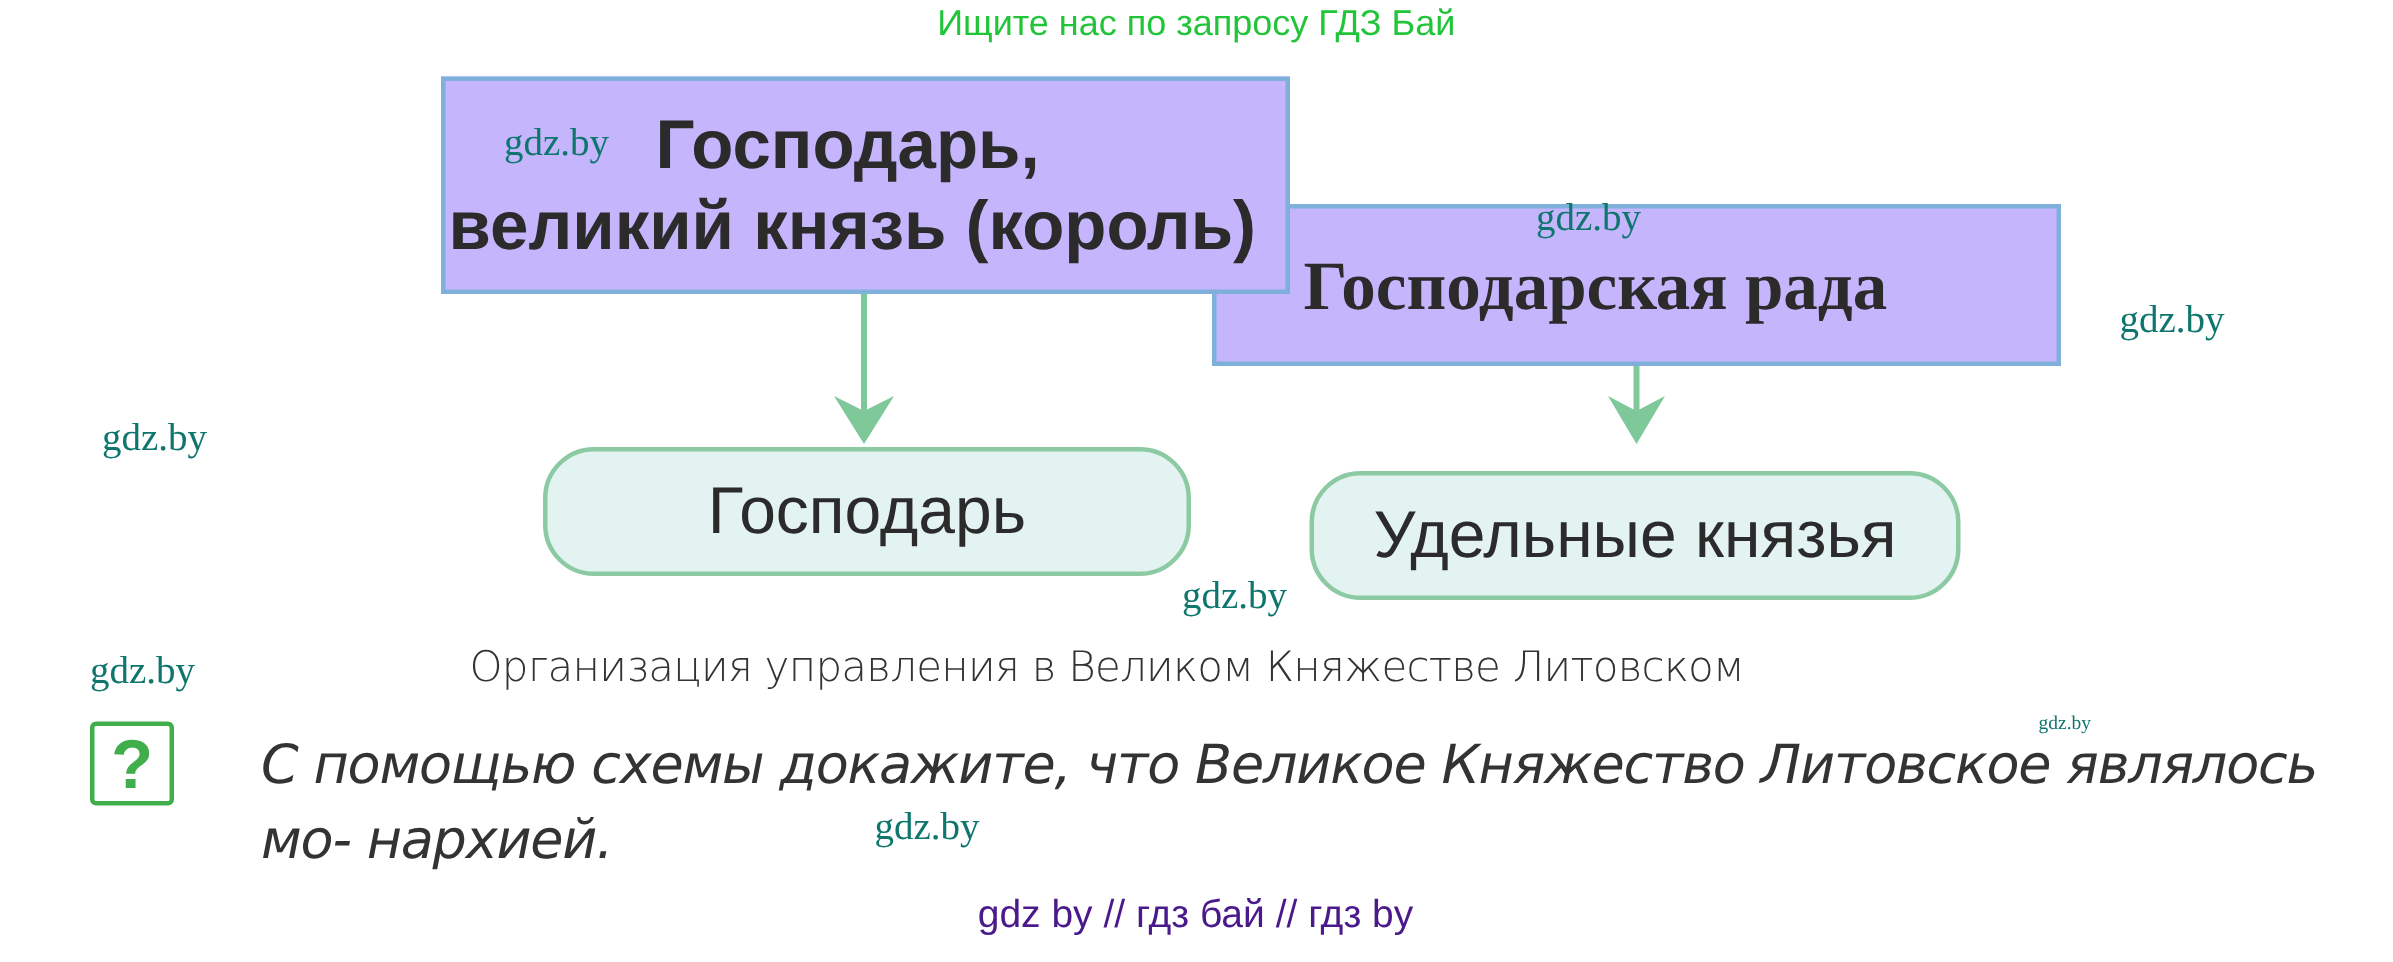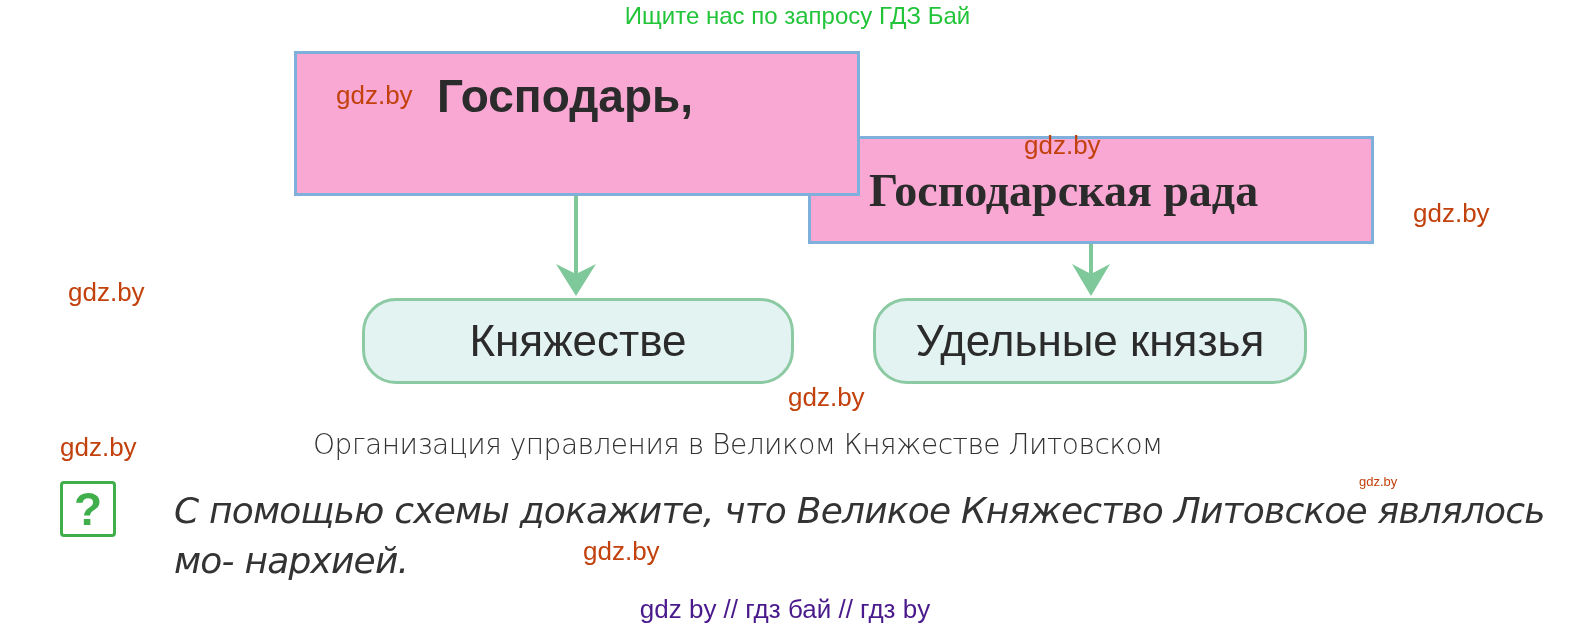--- a/index.html
+++ b/index.html
@@ -1,60 +1,61 @@
 <!DOCTYPE html>
 <html><head>
 <meta charset="utf-8">
 <style>
   html,body{margin:0;padding:0;background:#ffffff;}
   body{width:1595px;height:641px;position:relative;overflow:hidden;font-family:"Liberation Sans",sans-serif;color:#2b2b2b;}
   .abs{position:absolute;}
   .banner{left:0;top:2px;width:1595px;text-align:center;font-size:24px;color:#22c53a;}
-  .box{position:absolute;background:#f9a8d4;border:3px solid #7fb0dc;box-sizing:border-box;}
+  .box{position:absolute;background:#c4b5fd;border:3px solid #7fb0dc;box-sizing:border-box;}
   .box-ruler{left:294px;top:51px;width:566px;height:145px;z-index:2;}
   .box-rada{left:808px;top:136px;width:566px;height:108px;z-index:1;}
   .box-title{font-weight:bold;color:#2b2b2b;}
   .ruler-l1{position:absolute;left:140px;top:16px;font-size:46px;line-height:52px;}
   .ruler-l2{position:absolute;left:2px;top:70px;font-size:46px;line-height:52px;white-space:nowrap;}
   .rada-title{position:absolute;left:58px;top:26px;font-size:46px;line-height:52px;white-space:nowrap;font-family:Liberation Serif, serif;}
   .pill{position:absolute;background:#e3f3f2;border:3px solid #8ccaa3;border-radius:34px;box-sizing:border-box;display:flex;align-items:center;justify-content:center;font-size:44px;color:#2b2b2b;}
   .pill-gov{left:362px;top:298px;width:432px;height:86px;}
-  .pill-princes{left:873px;top:298px;width:434px;height:86px;}
-  .wm{position:absolute;font-size:26px;color:#c2410c;z-index:5;}
+  .pill-princes{left:873px;top:314px;width:434px;height:86px;}
+  .wm{position:absolute;font-size:26px;color:#0f766e;z-index:5;font-family:Liberation Serif, serif;}
   .caption{position:absolute;left:313px;top:428px;font-size:28px;color:#333;font-family:"DejaVu Sans",sans-serif;font-weight:300;letter-spacing:-0.5px;white-space:nowrap;}
   .q-icon{position:absolute;left:60px;top:481px;width:56px;height:56px;border:3px solid #3fae4b;border-radius:4px;box-sizing:border-box;display:flex;align-items:center;justify-content:center;color:#3fae4b;font-weight:bold;font-size:46px;}
   .task{position:absolute;left:142px;top:486px;width:1400px;font-size:36px;line-height:50px;font-style:italic;color:#333;font-family:"DejaVu Sans",sans-serif;letter-spacing:-0.8px;margin-left:32px;}
-  .footer{position:absolute;left:0;top:594px;width:1570px;text-align:center;font-size:26px;color:#4a1a8c;}
+  .footer{position:absolute;left:12px;top:594px;width:1570px;text-align:center;font-size:26px;color:#4a1a8c;}
   svg.arrows{position:absolute;left:0;top:0;z-index:3;}
 </style>
 </head>
 <body>
 
 <div class="abs banner">Ищите нас по запросу ГДЗ Бай</div>
 
 <div class="box box-ruler">
   <span class="box-title ruler-l1">Господарь,</span>
+  <span class="box-title ruler-l2">великий князь (король)</span>
 </div>
 
 <div class="box box-rada">
   <span class="box-title rada-title">Господарская рада</span>
 </div>
 
 <svg class="arrows" width="1595" height="641">
   <g>
     <line x1="576" y1="196" x2="576" y2="282" stroke="#7ec89a" stroke-width="4"></line>
     <polygon points="556,264 576,296 596,264 576,274" fill="#7ec89a"></polygon>
   </g>
   <g>
     <line x1="1091" y1="244" x2="1091" y2="282" stroke="#7ec89a" stroke-width="4"></line>
     <polygon points="1072,264 1091,296 1110,264 1091,274" fill="#7ec89a"></polygon>
   </g>
 </svg>
 
-<div class="pill pill-gov">Княжестве</div>
+<div class="pill pill-gov">Господарь</div>
 <div class="pill pill-princes">Удельные князья</div>
 
 <div class="caption">Организация управления в Великом Княжестве Литовском</div>
 
 <div class="q-icon">?</div>
 <div class="task">С помощью схемы докажите, что Великое Княжество Литовское являлось мо- нархией.</div>
 
 <span class="wm" style="left:336px;top:80px;">gdz.by</span>
 <span class="wm" style="left:1024px;top:130px;">gdz.by</span>
 <span class="wm" style="left:1413px;top:198px;">gdz.by</span>

